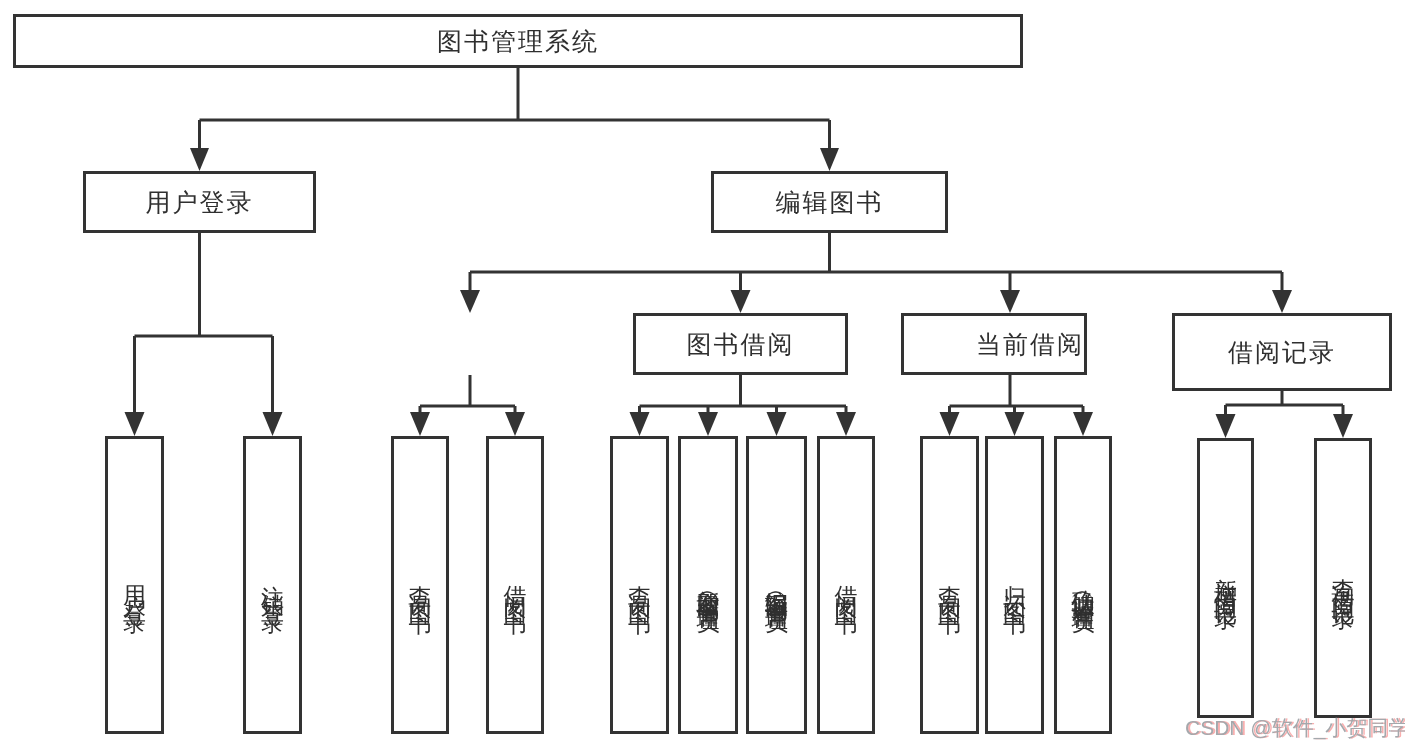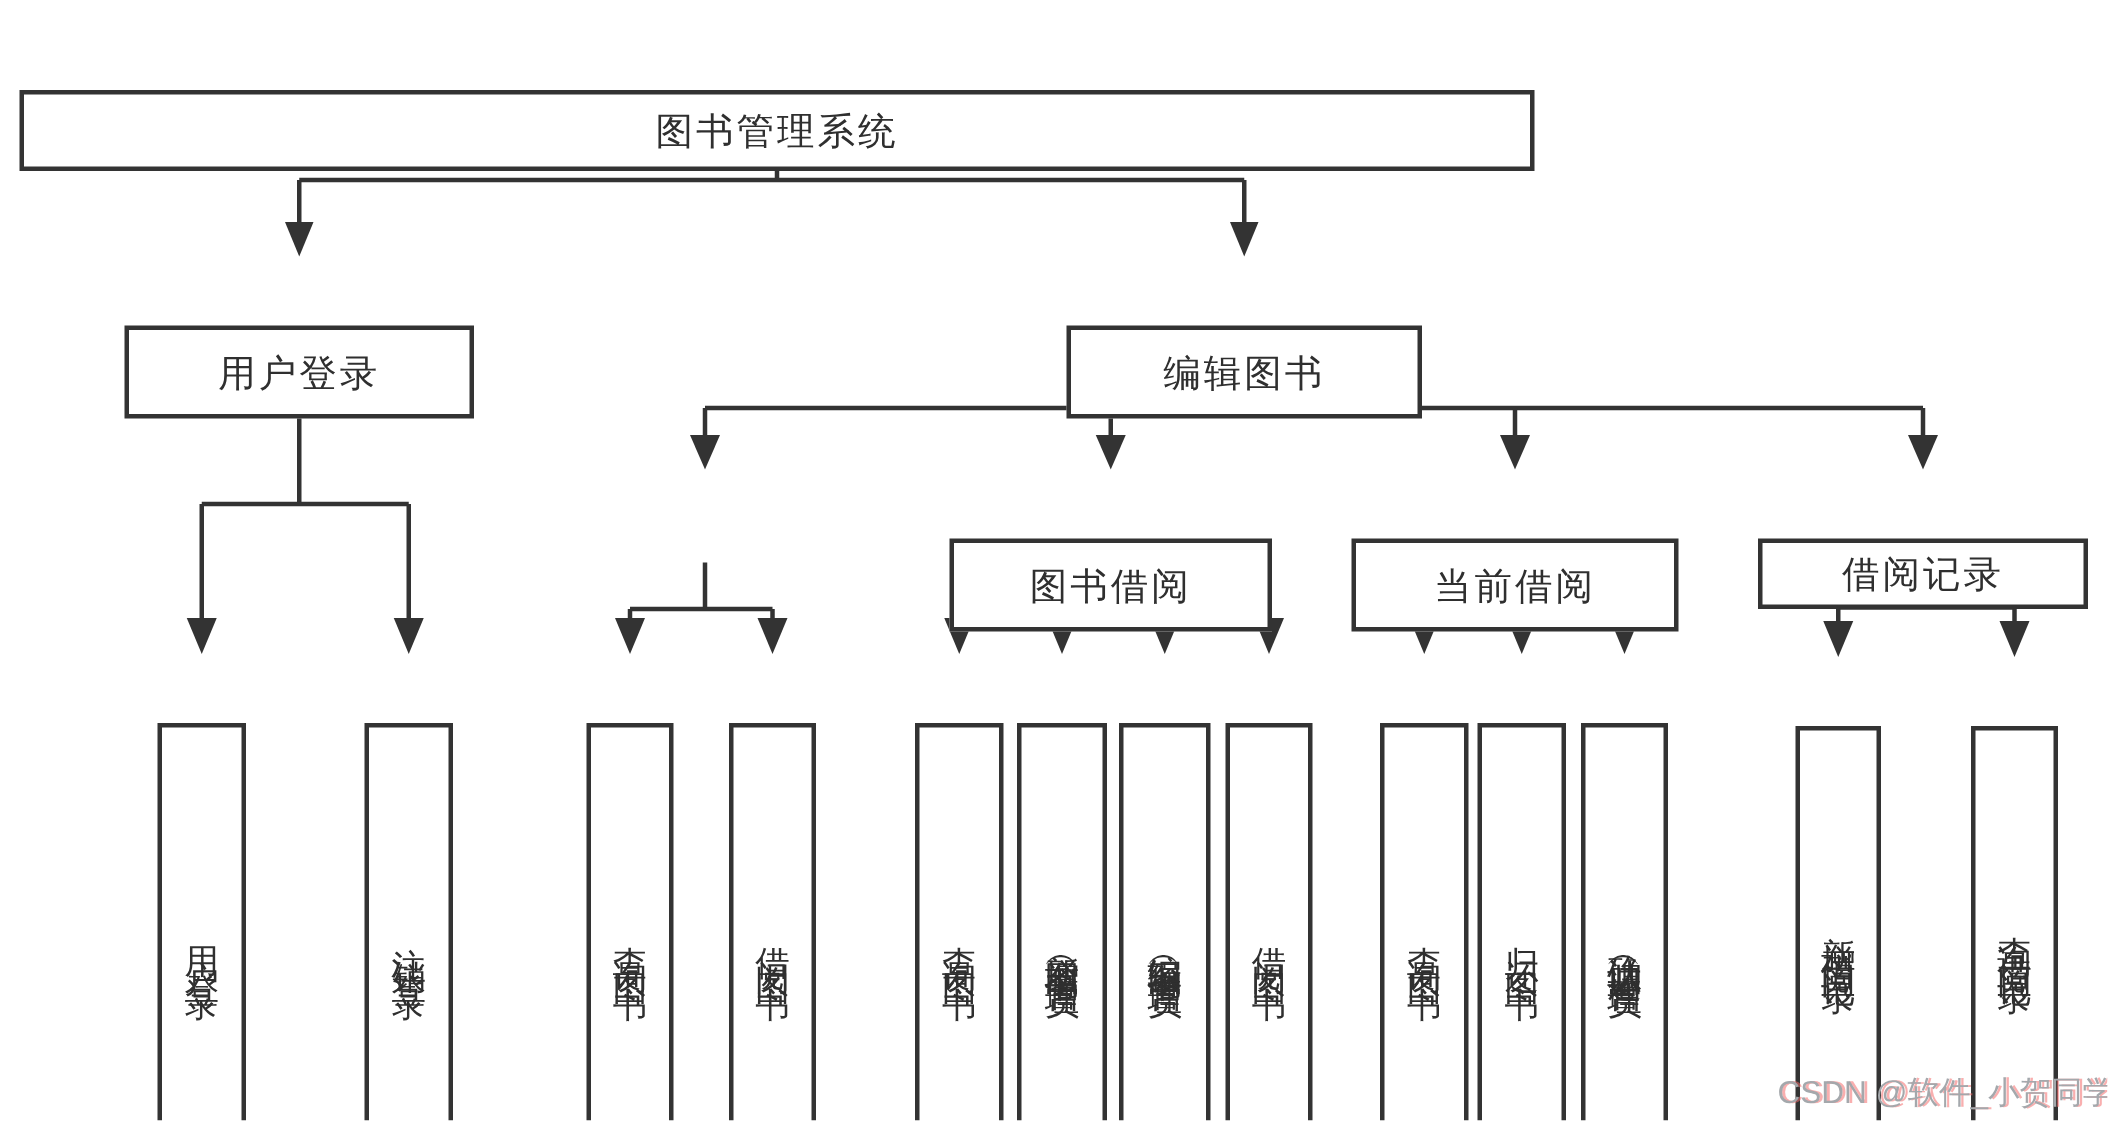--- a/index.html
+++ b/index.html
@@ -20,21 +20,20 @@
   }
   .node {
     position: absolute;
     box-sizing: border-box;
     background: #ffffff;
     border: 3px solid #333333;
     display: flex;
     align-items: center;
     justify-content: center;
     z-index: 1;
-    margin-top: 46px;
   }
   .node .hlabel {
     font-size: 25px;
     letter-spacing: 2px;
     color: #2f2f2f;
     white-space: nowrap;
   }
   .leaf .vlabel {
     writing-mode: vertical-rl;
     text-orientation: mixed;
@@ -143,24 +142,24 @@
   <div class="node" style="left:83px; top:171px; width:233px; height:62px;">
     <span class="hlabel">用户登录</span>
   </div>
   <div class="node" style="left:711px; top:171px; width:237px; height:62px;">
     <span class="hlabel">编辑图书</span>
   </div>
 
   <div class="node" style="left:633px; top:313px; width:215px; height:62px;">
     <span class="hlabel">图书借阅</span>
   </div>
-  <div class="node" style="left:901px; top:313px; width:218px; height:62px;">
+  <div class="node" style="left:901px; top:313px; width:186px; height:62px;justify-content:flex-end;">
     <span class="hlabel">当前借阅</span>
   </div>
-  <div class="node" style="left:1172px; top:313px; width:220px; height:47px;">
+  <div class="node" style="left:1172px; top:313px; width:220px; height:78px;">
     <span class="hlabel">借阅记录</span>
   </div>
 
   <div class="node leaf" style="left:105px; top:436px; width:59px; height:298px;">
     <span class="vlabel">用户登录</span>
   </div>
   <div class="node leaf" style="left:243px; top:436px; width:59px; height:298px;">
     <span class="vlabel">注销登录</span>
   </div>
 

